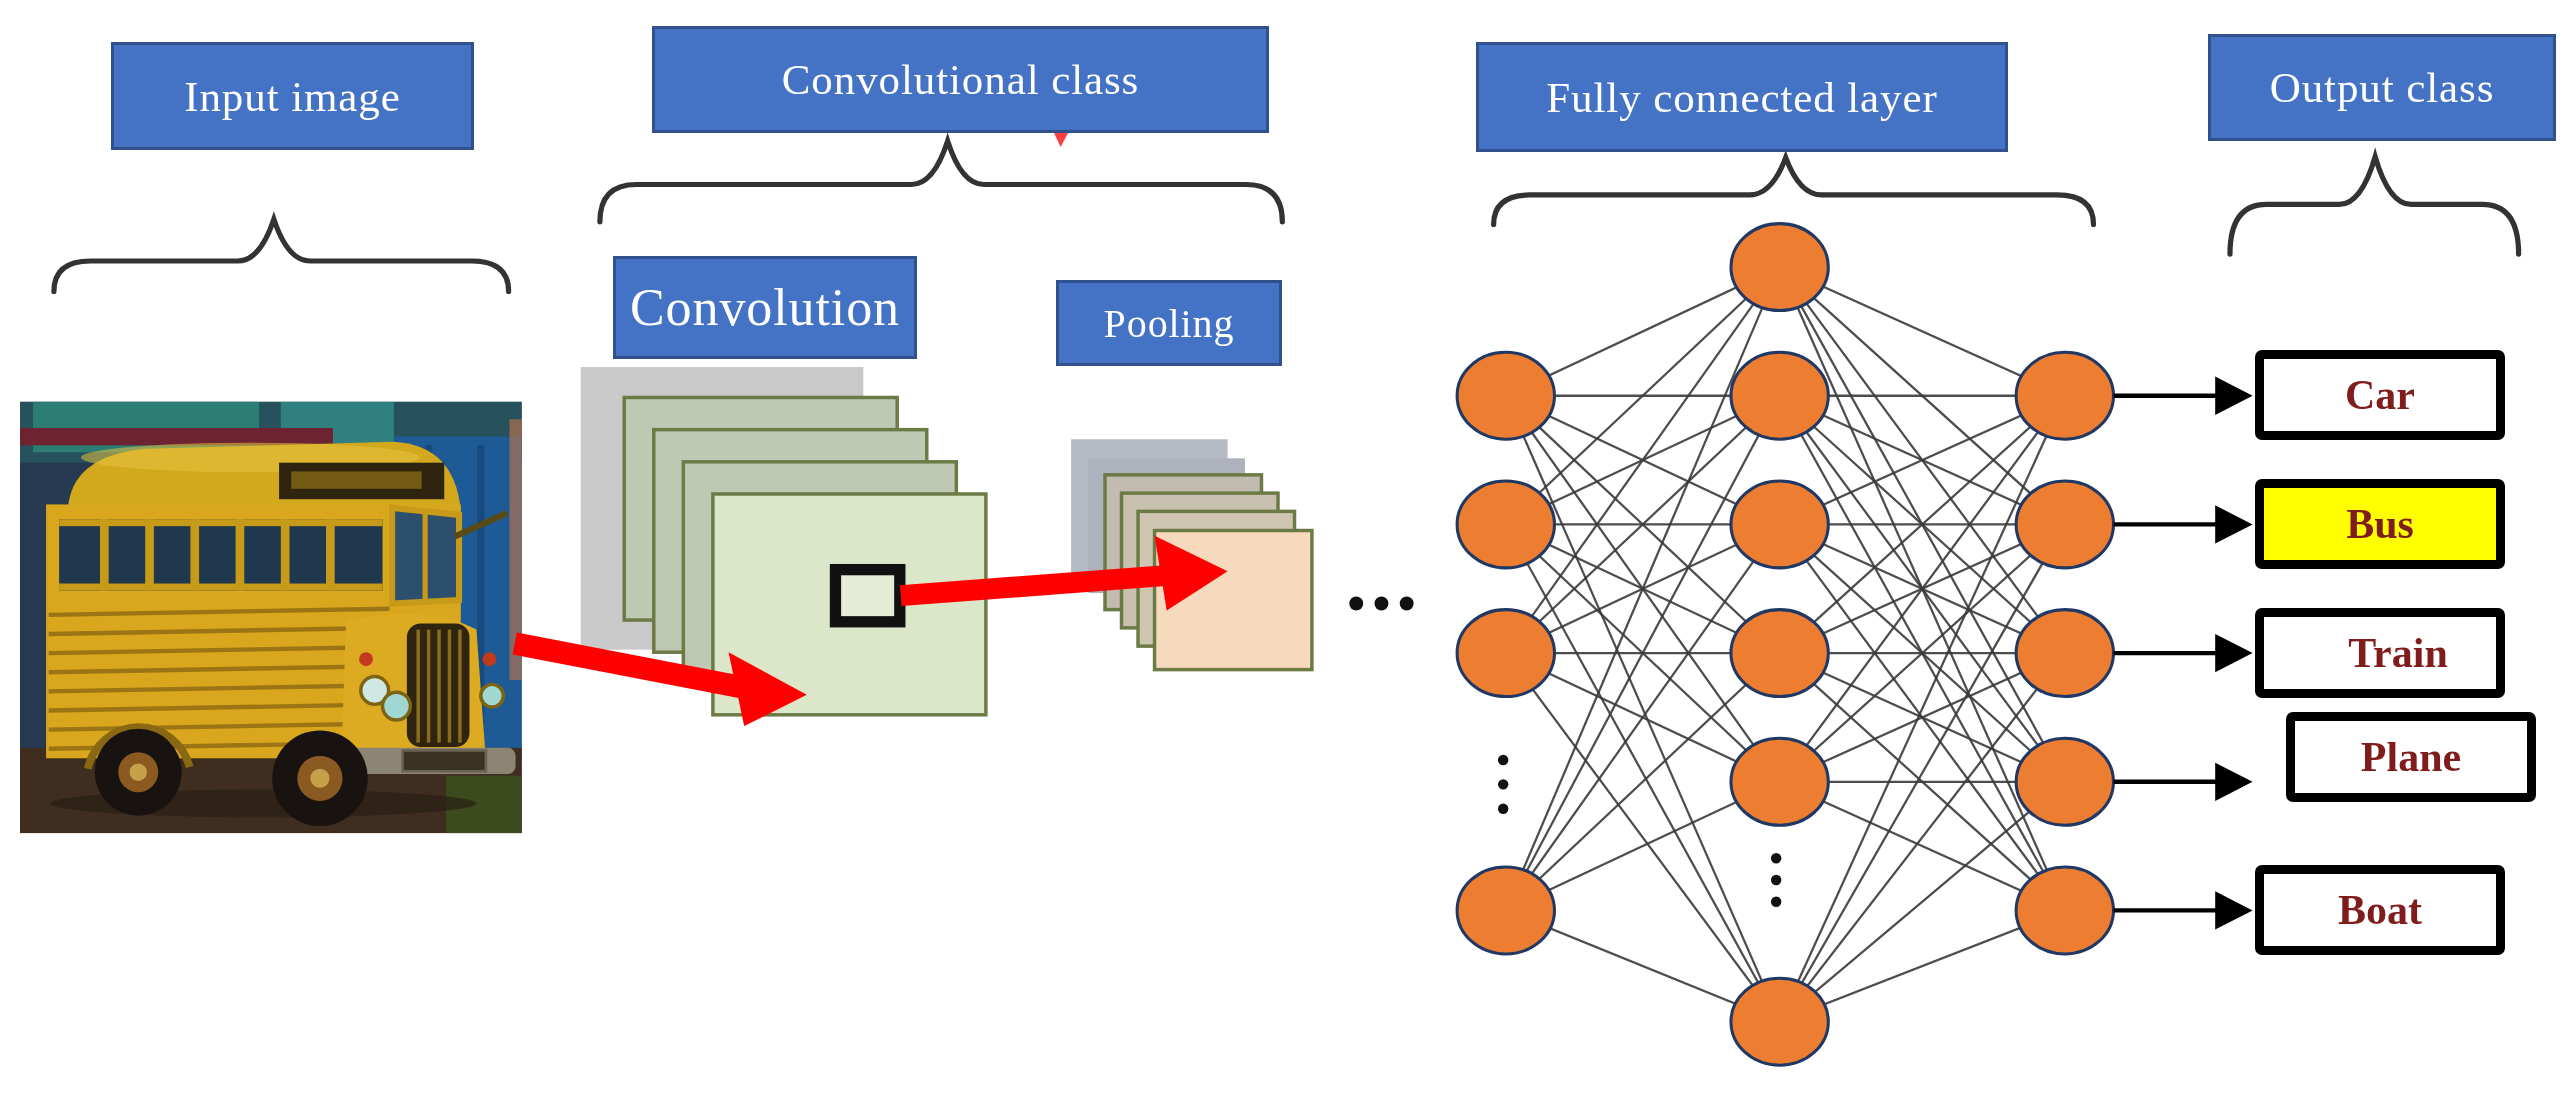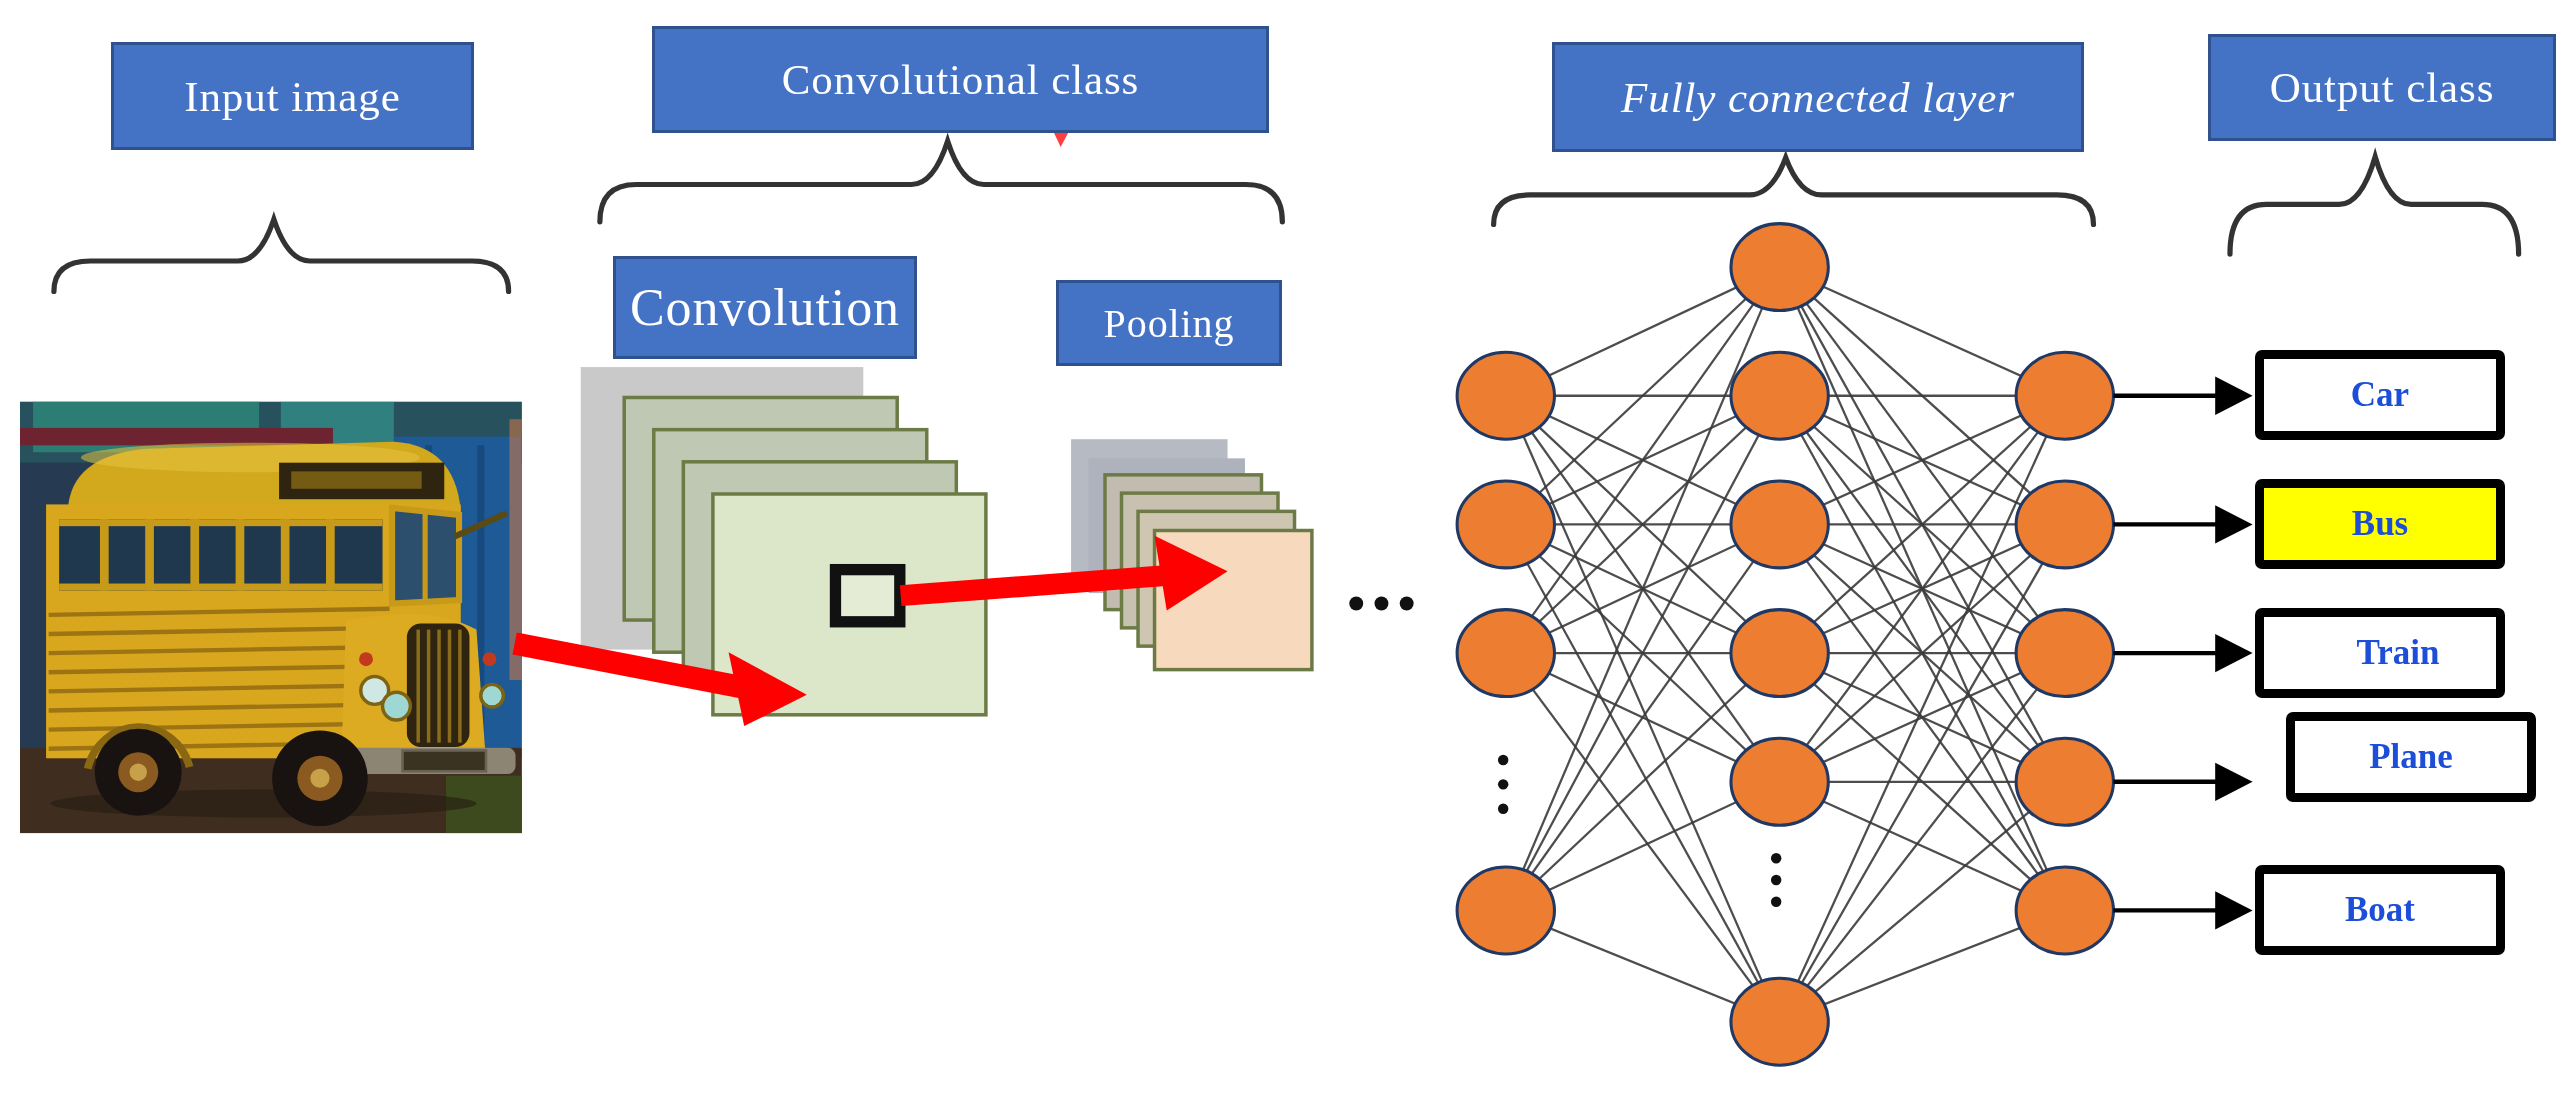--- a/index.html
+++ b/index.html
@@ -5,35 +5,35 @@
   html,body{margin:0;padding:0;background:#ffffff;}
   .canvas{position:relative;width:2576px;height:1101px;background:#ffffff;overflow:hidden;
           font-family:"Liberation Serif","DejaVu Serif",serif;}
   svg{position:absolute;left:0;top:0;}
   .blabel{position:absolute;box-sizing:border-box;background:#4472C4;border:3.5px solid #2F528F;
           color:#ffffff;display:flex;align-items:center;justify-content:center;
           font-size:43px;letter-spacing:0.9px;z-index:3;}
   .classbox{position:absolute;box-sizing:border-box;left:2255px;width:250px;height:90px;
             background:#ffffff;border:9.6px solid #000000;border-radius:7px;
             display:flex;align-items:center;justify-content:center;
-            font-size:35px;font-weight:bold;color:#1d4ed8;z-index:3;}
+            font-size:42px;font-weight:bold;color:#7f1d1d;z-index:3;}
   .classbox.hl{background:#FFFF00;}
 </style>
 </head>
 <body>
 
 <div class="canvas">
 
   <div class="blabel" style="left:111px;top:42px;width:363px;height:108px;text-align:right;">
     <span>Input image</span>
   </div>
   <div class="blabel" style="left:652px;top:26px;width:617px;height:107px;">
     <span>Convolutional class</span>
   </div>
-  <div class="blabel" style="left:1552px;top:42px;width:532px;height:110px;font-style:italic;">
+  <div class="blabel" style="left:1476px;top:42px;width:532px;height:110px;">
     <span>Fully connected layer</span>
   </div>
   <div class="blabel" style="left:2208px;top:34px;width:348px;height:107px;">
     <span>Output class</span>
   </div>
   <div class="blabel" style="left:613px;top:256px;width:304px;height:103px;font-size:52px;">
     <span>Convolution</span>
   </div>
   <div class="blabel" style="left:1056px;top:280px;width:226px;height:86px;font-size:40px;">
     <span>Pooling</span>

